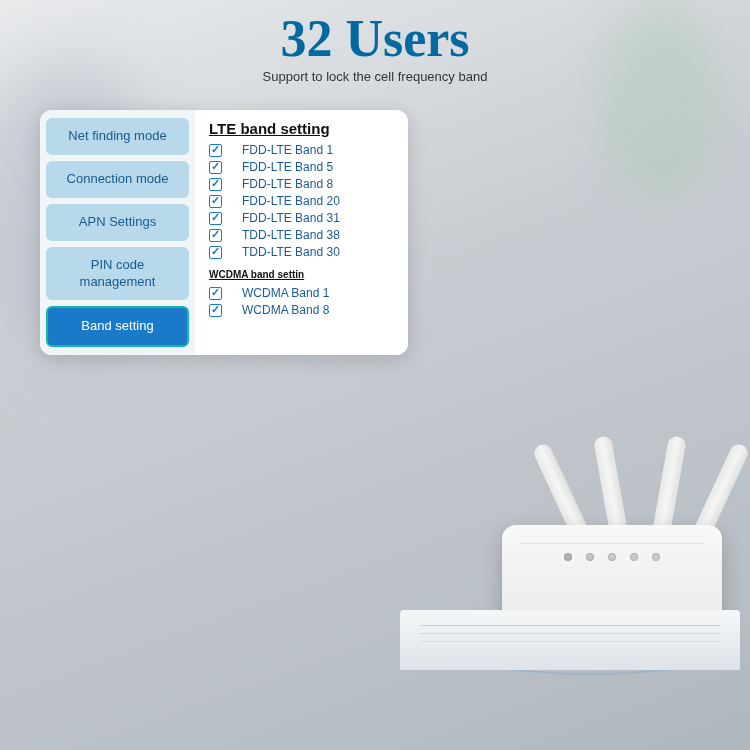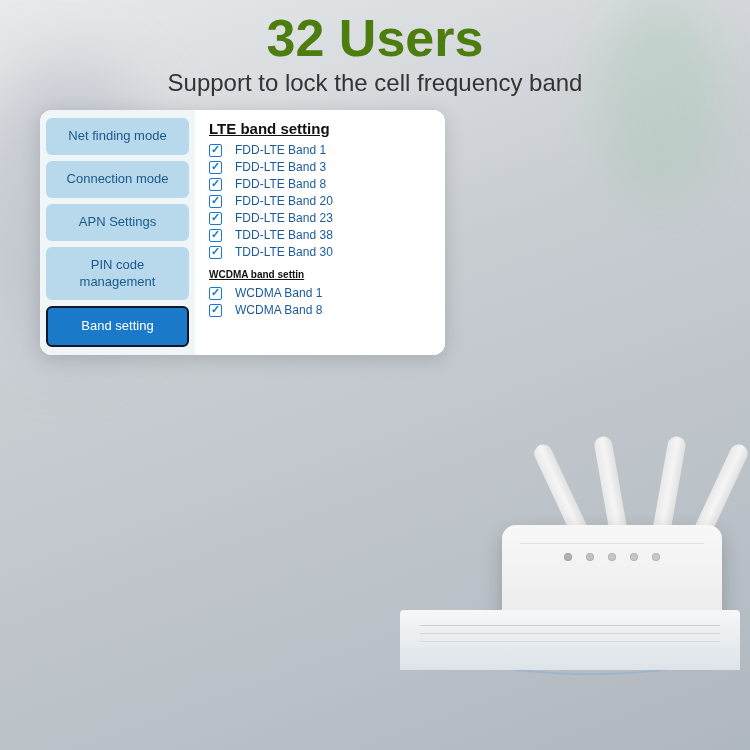--- a/index.html
+++ b/index.html
@@ -45,37 +45,38 @@
     .header {
       position: absolute;
       top: 10px;
       left: 0; right: 0;
       text-align: center;
     }
 
     .header-title {
       font-size: 52px;
       font-weight: 900;
-      color: #4d7c0f;
+      color: #0369a1;
       line-height: 1.1;
+      font-family: Liberation Serif, serif;
     }
 
     .header-subtitle {
-      font-size: 24px;
+      font-size: 13px;
       font-weight: 400;
       color: #333;
       margin-top: 2px;
     }
 
     
     .ui-panel {
       position: absolute;
       top: 110px;
       left: 40px;
-      width: 405px;
+      width: 368px;
       background: #fff;
       border-radius: 12px;
       box-shadow: 0 4px 20px rgba(0,0,0,0.15);
       display: flex;
       overflow: hidden;
     }
 
     
     .sidebar-menu {
       width: 155px;
@@ -95,21 +96,21 @@
       font-size: 13px;
       font-weight: 500;
       color: #1a5a8a;
       cursor: pointer;
       line-height: 1.3;
     }
 
     .menu-item.active {
       background: #1a7ac9;
       color: #fff;
-      border: 2px solid #0f172a;
+      border: 2px solid #14b8a6;
     }
 
     
     .content-panel {
       flex: 1;
       padding: 10px 6px 12px 14px;
       background: #fff;
       overflow: hidden;
     }
 
@@ -126,21 +127,21 @@
       padding: 0;
       margin-bottom: 10px;
     }
 
     .band-list li {
       font-size: 12px;
       color: #1a5a9a;
       margin-bottom: 3px;
       display: flex;
       align-items: center;
-      gap: 13px;
+      gap: 20px;
     }
 
     .checkbox-icon {
       display: inline-block;
       width: 13px;
       height: 13px;
       border: 1px solid #1a7ac9;
       background: #fff;
       border-radius: 2px;
       position: relative;
@@ -360,33 +361,33 @@
   <div class="content-panel">
     <div class="section-title">LTE band setting</div>
 
     <ul class="band-list">
       <li>
         <span class="checkbox-icon"></span>
         <span>FDD-LTE Band 1</span>
       </li>
       <li>
         <span class="checkbox-icon"></span>
-        <span>FDD-LTE Band 3</span>
+        <span>FDD-LTE Band 5</span>
       </li>
       <li>
         <span class="checkbox-icon"></span>
         <span>FDD-LTE Band 8</span>
       </li>
       <li>
         <span class="checkbox-icon"></span>
         <span>FDD-LTE Band 20</span>
       </li>
       <li>
         <span class="checkbox-icon"></span>
-        <span>FDD-LTE Band 23</span>
+        <span>FDD-LTE Band 31</span>
       </li>
       <li>
         <span class="checkbox-icon"></span>
         <span>TDD-LTE Band 38</span>
       </li>
       <li>
         <span class="checkbox-icon"></span>
         <span>TDD-LTE Band 30</span>
       </li>
     </ul>

